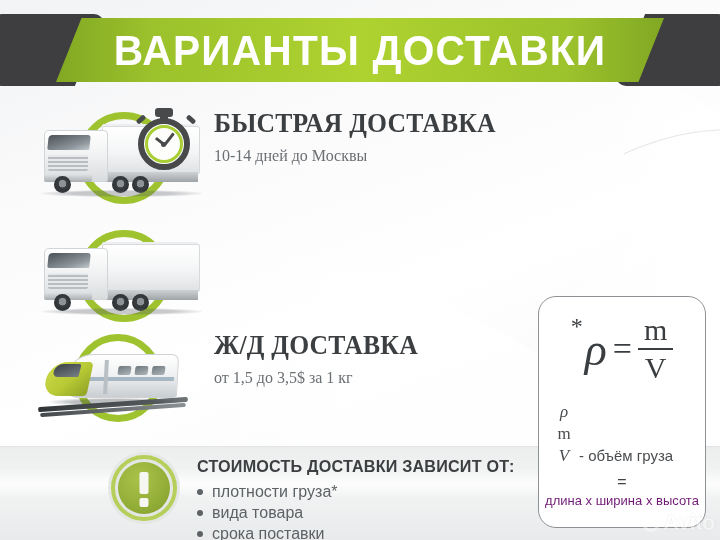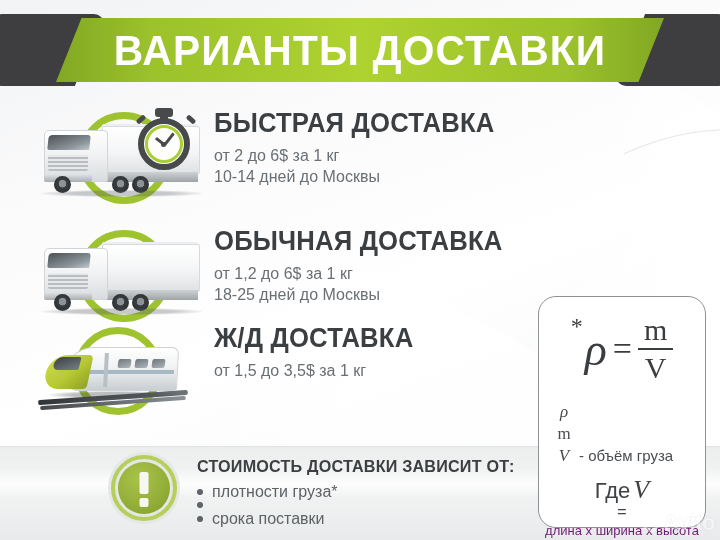--- a/index.html
+++ b/index.html
@@ -98,21 +98,21 @@
 
   
   .option {
     position: absolute;
     left: 22px;
     width: 540px;
     height: 108px;
   }
   .opt-fast    { top: 104px; }
   .opt-regular { top: 222px; }
-  .opt-rail    { top: 319px; }
+  .opt-rail    { top: 326px; }
 
   .icon-slot {
     position: absolute;
     left: 0; top: 0;
     width: 190px; height: 108px;
   }
   .ring {
     position: absolute;
     border-radius: 50%;
     border: 7px solid #9ec32e;
@@ -256,21 +256,21 @@
     background: #b9c0c5; transform: skewX(-3deg);
   }
   .train .shadow {
     position: absolute; left: 12px; top: 52px; width: 128px; height: 8px;
     background: radial-gradient(ellipse at center, rgba(60,65,70,.35) 0 45%, rgba(60,65,70,0) 75%);
   }
 
   
   .opt-text {
     position: absolute;
-    left: 192px; top: 4px; width: 350px;
+    left: 192px; top: 4px; width: 350px; font-family: Liberation Serif, serif;
   }
   .opt-title {
     color: #3c3f41;
     font-size: 27px;
     font-weight: bold;
     letter-spacing: .2px;
     transform: scaleX(.95);
     transform-origin: left center;
     white-space: nowrap;
     margin-bottom: 6px;
@@ -492,21 +492,20 @@
         <div class="sw-nub"></div>
         <div class="sw-body"></div>
         <div class="sw-inner"></div>
         <div class="sw-hand-a"></div>
         <div class="sw-hand-b"></div>
         <div class="sw-pin"></div>
       </div>
     </div>
     <div class="opt-text">
       <div class="opt-title">БЫСТРАЯ ДОСТАВКА</div>
-      <div class="opt-line">от 2 до 6$ за 1 кг</div>
       <div class="opt-line">10-14 дней до Москвы</div>
     </div>
   </div>
 
   <div class="option opt-regular">
     <div class="icon-slot">
       <div class="ring ring-truck"></div>
       <div class="truck">
         <div class="trailer-top"></div>
         <div class="trailer"></div>
@@ -514,25 +513,20 @@
         <div class="cab"></div>
         <div class="windshield"></div>
         <div class="grille"></div>
         <div class="bumper"></div>
         <div class="wheel w1"></div>
         <div class="wheel w2"></div>
         <div class="wheel w3"></div>
         <div class="shadow"></div>
       </div>
     </div>
-    <div class="opt-text">
-      <div class="opt-title">ОБЫЧНАЯ ДОСТАВКА</div>
-      <div class="opt-line">от 1,2 до 6$ за 1 кг</div>
-      <div class="opt-line">18-25 дней до Москвы</div>
-    </div>
   </div>
 
   <div class="option opt-rail">
     <div class="icon-slot">
       <div class="ring ring-train"></div>
       <div class="train">
         <div class="rail"></div>
         <div class="rail2"></div>
         <div class="shadow"></div>
         <div class="body"></div>
@@ -570,23 +564,20 @@
       <div class="legend-row">
         <span class="legend-sym upright">m</span>
       </div>
       <div class="legend-row">
         <span class="legend-sym">V</span>
         <span class="legend-txt">- объём груза</span>
       </div>
     </div>
 
     <div class="where">
-      <div class="where-top">
-        <span>Где</span><span class="where-v">V</span>
-      </div>
       <div class="where-eq">=</div>
       <div class="where-formula">длина х ширина х высота</div>
     </div>
   </div>
 
   <div class="alert-icon">
     <div class="alert-outer"></div>
     <div class="alert-ring"></div>
     <div class="alert-disc"></div>
     <div class="alert-bang"></div>
@@ -594,20 +585,21 @@
   </div>
 
   <div class="cost-block">
     <div class="cost-title">СТОИМОСТЬ ДОСТАВКИ ЗАВИСИТ ОТ:</div>
     <div class="cost-item">
       <span class="cost-bullet"></span>
       <span>плотности груза*</span>
     </div>
     <div class="cost-item">
       <span class="cost-bullet"></span>
+      <span>вида товара</span>
     </div>
     <div class="cost-item">
       <span class="cost-bullet"></span>
       <span>срока поставки</span>
     </div>
   </div>
 
   <div class="watermark">
     <span class="wm-mark"></span>
     <span class="wm-text">Avito</span>

